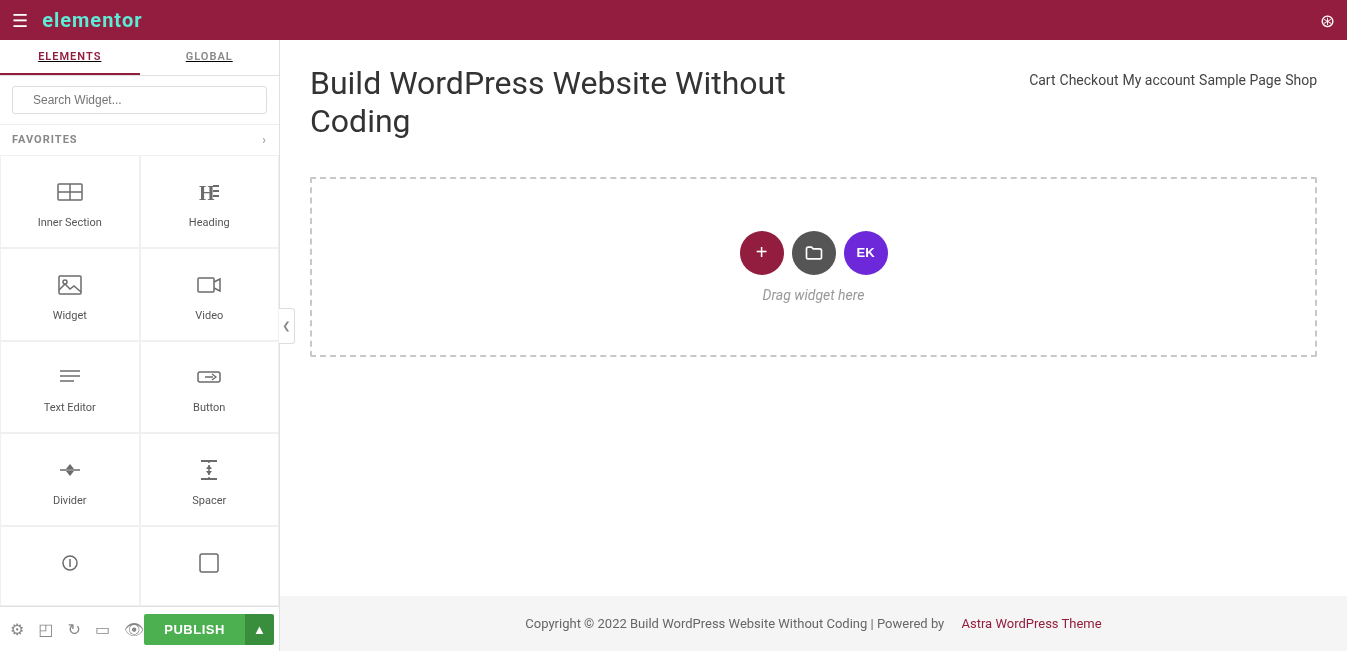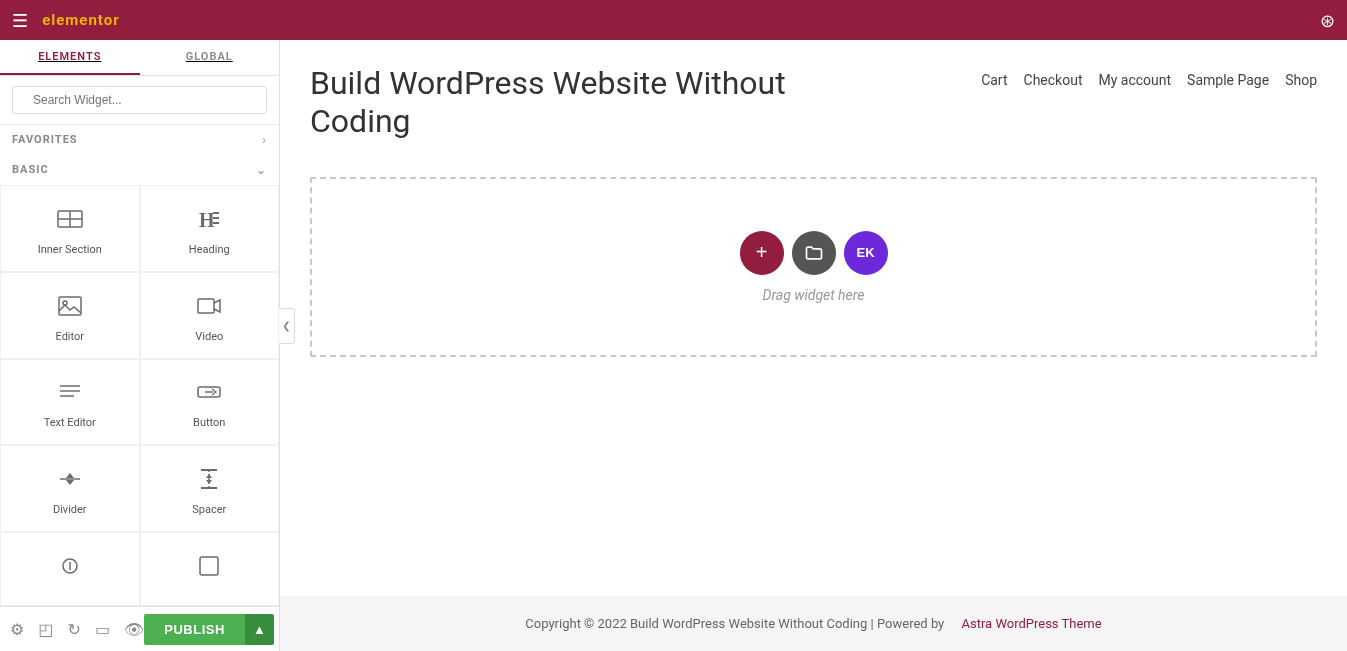--- a/index.html
+++ b/index.html
@@ -10,21 +10,21 @@
       background: #921d3e;
       height: 40px;
       display: flex;
       align-items: center;
       padding: 0 12px;
       justify-content: space-between;
       flex-shrink: 0;
     }
     .top-bar-left { display: flex; align-items: center; gap: 14px; }
     .hamburger-icon { color: #fff; font-size: 18px; cursor: pointer; }
-    .elementor-logo { color: #eab308; font-size: 15px; font-weight: 700; letter-spacing: 1px; }
+    .elementor-logo { color: #5eead4; font-size: 20px; font-weight: 700; letter-spacing: 1px; }
     .grid-icon { color: #fff; font-size: 18px; cursor: pointer; }
 
     
     .main-layout {
       display: flex;
       flex: 1;
       overflow: hidden;
     }
 
     
@@ -192,21 +192,21 @@
     }
     .page-title-text {
       font-size: 32px;
       font-weight: 400;
       color: #333;
       line-height: 1.2;
       max-width: 550px;
     }
     .nav-links {
       display: flex;
-      gap: 16px;
+      gap: 4px;
       align-items: center;
       padding-top: 8px;
     }
     .nav-link {
       font-size: 14px;
       color: #444;
       text-decoration: none;
       cursor: pointer;
     }
 
@@ -317,24 +317,20 @@
 
     <div class="sidebar-search">
       <input type="text" placeholder="Search Widget..." style="">
     </div>
 
     <div class="sidebar-section-header">
       <span>Favorites</span>
       <span class="chevron">›</span>
     </div>
 
-    <div class="sidebar-section-header">
-      <span>Basic</span>
-      <span class="chevron">⌄</span>
-    </div>
 
     <div class="widgets-grid">
 
       <div class="widget-item">
         <div class="widget-icon">
           <svg class="icon-svg" viewBox="0 0 28 28">
             <rect x="2" y="6" width="24" height="16" rx="1" stroke="#6b6b6b" stroke-width="1.5"></rect>
             <line x1="14" y1="6" x2="14" y2="22" stroke="#6b6b6b" stroke-width="1.5"></line>
             <line x1="2" y1="14" x2="26" y2="14" stroke="#6b6b6b" stroke-width="1.5"></line>
           </svg>
@@ -355,21 +351,21 @@
       </div>
 
       <div class="widget-item">
         <div class="widget-icon">
           <svg class="icon-svg" viewBox="0 0 28 28">
             <rect x="3" y="5" width="22" height="18" rx="1" stroke="#6b6b6b" stroke-width="1.5"></rect>
             <circle cx="9" cy="11" r="2" stroke="#6b6b6b" stroke-width="1.5"></circle>
             <polyline points="3,19 9,13 14,18 18,15 25,21" stroke="#6b6b6b" stroke-width="1.5"></polyline>
           </svg>
         </div>
-        <span class="widget-label">Editor</span>
+        <span class="widget-label">Widget</span>
       </div>
 
       <div class="widget-item">
         <div class="widget-icon">
           <svg class="icon-svg" viewBox="0 0 28 28">
             <rect x="3" y="7" width="16" height="14" rx="1" stroke="#6b6b6b" stroke-width="1.5"></rect>
             <polyline points="19,11 25,8 25,20 19,17" stroke="#6b6b6b" stroke-width="1.5"></polyline>
           </svg>
         </div>
         <span class="widget-label">Video</span>

